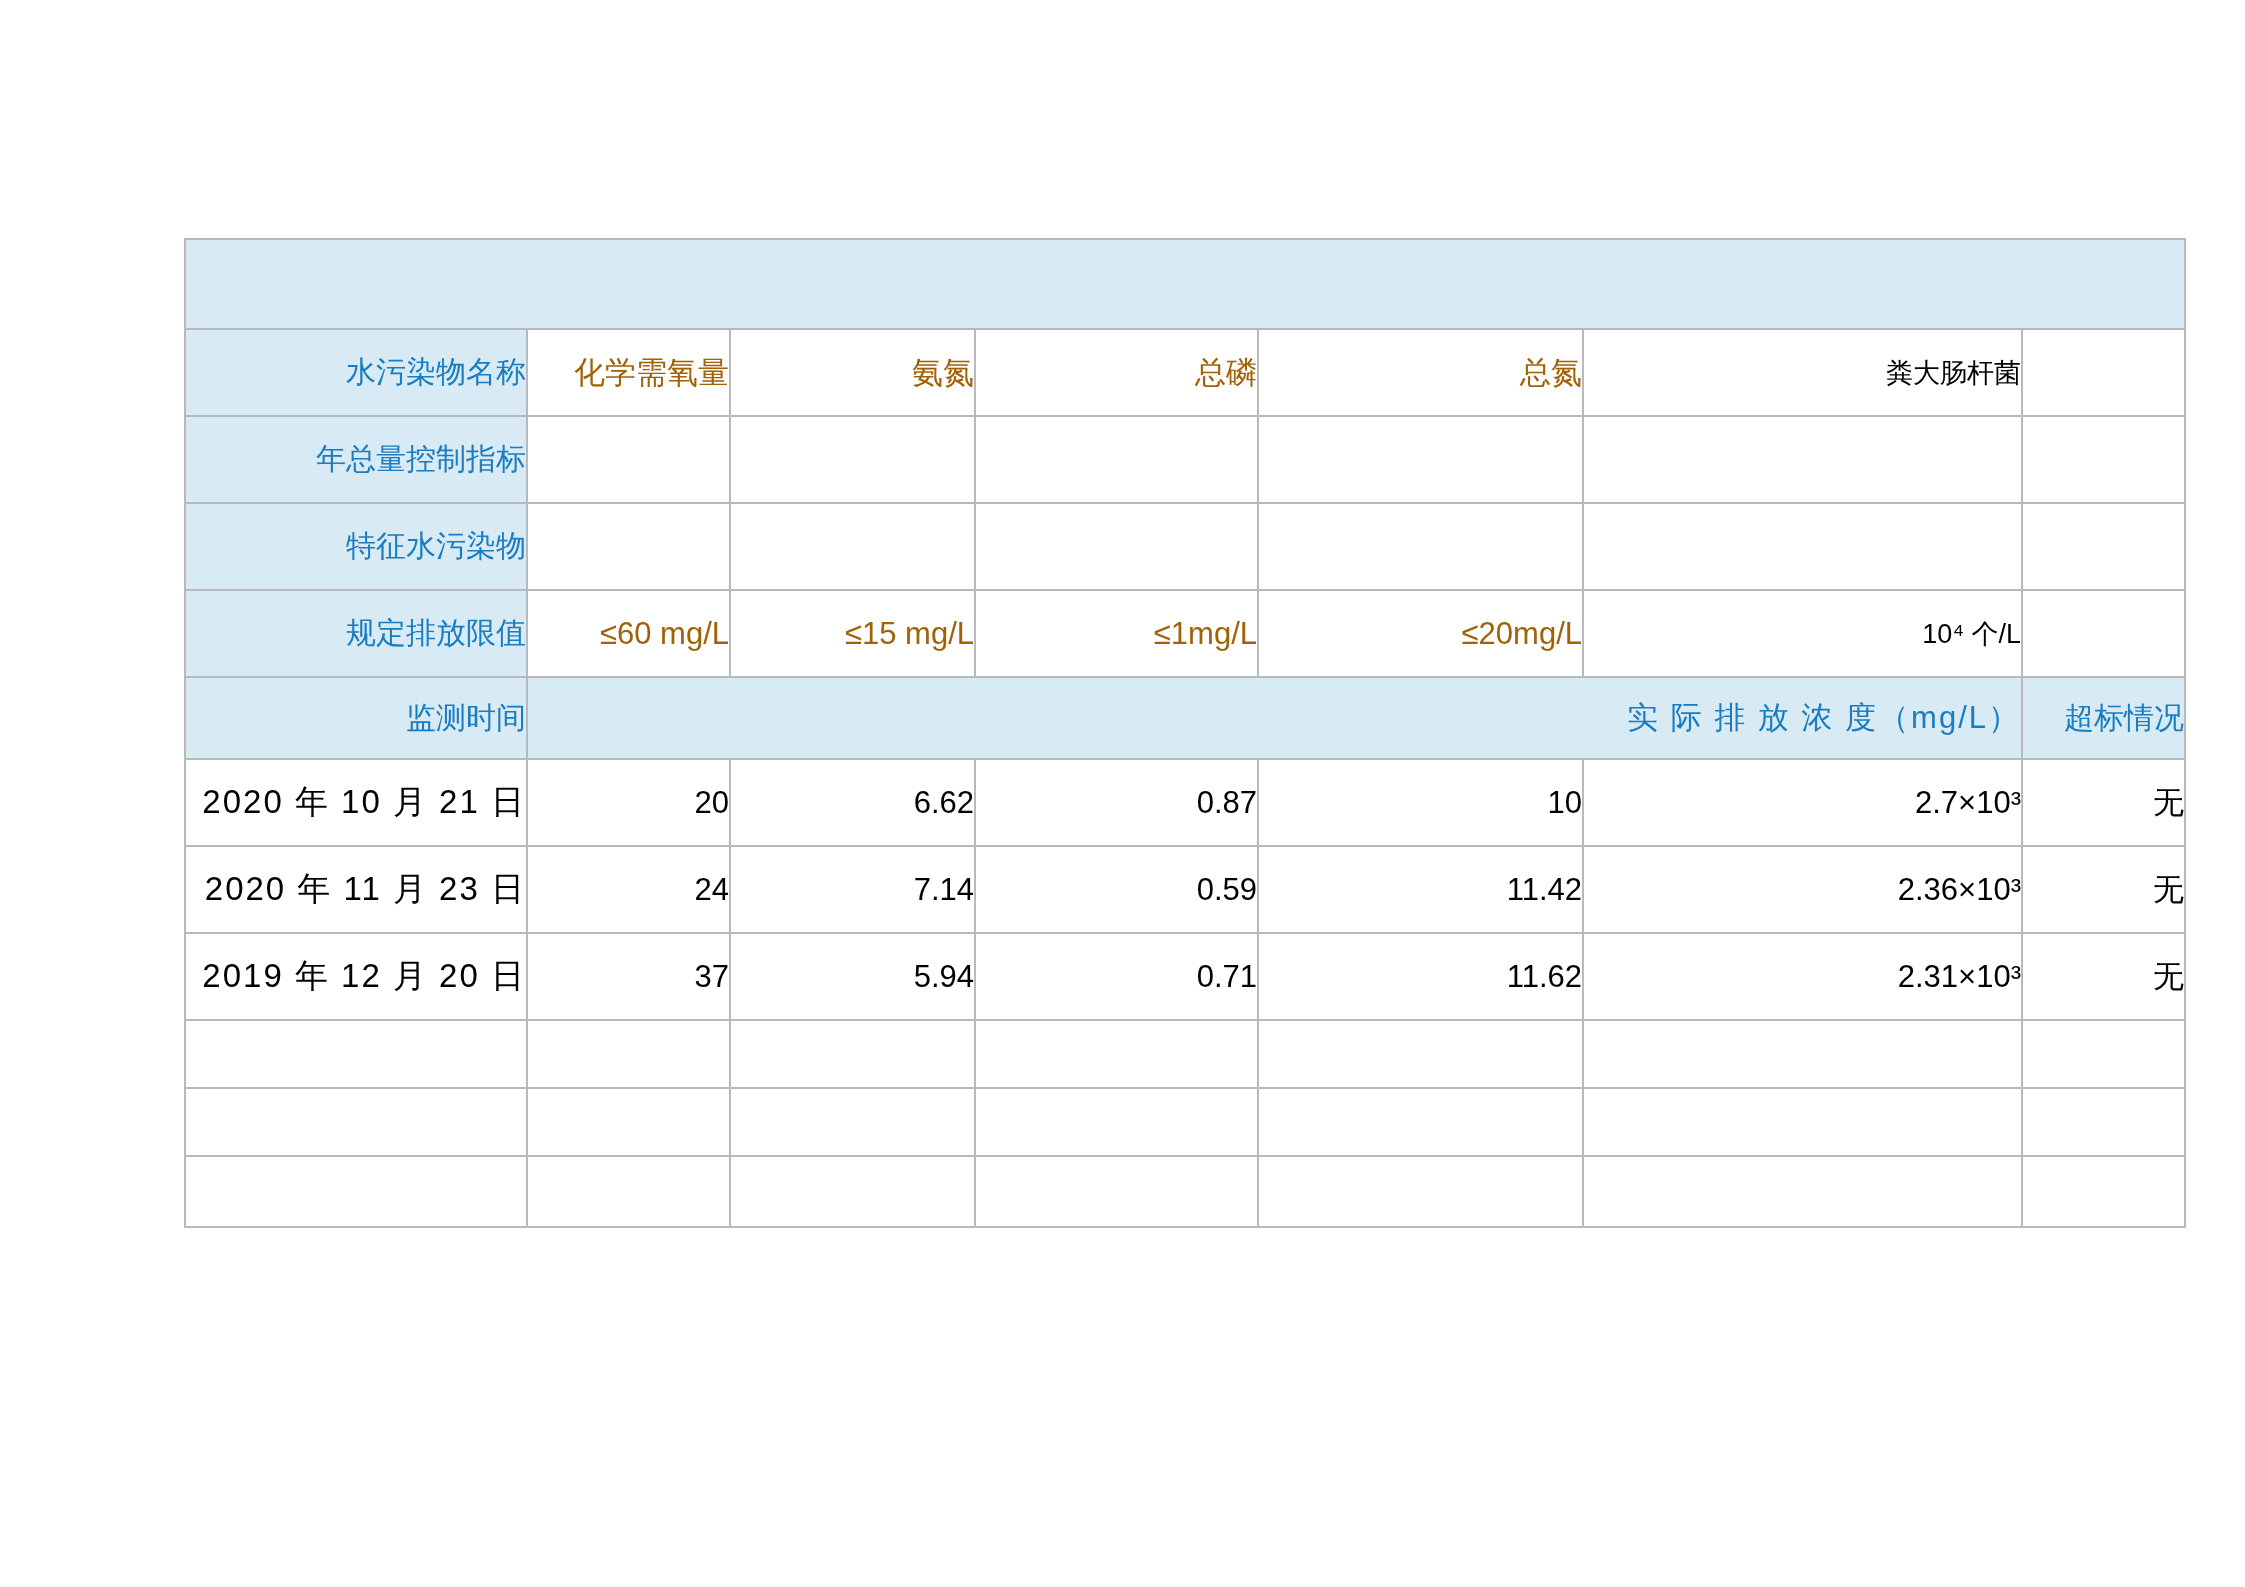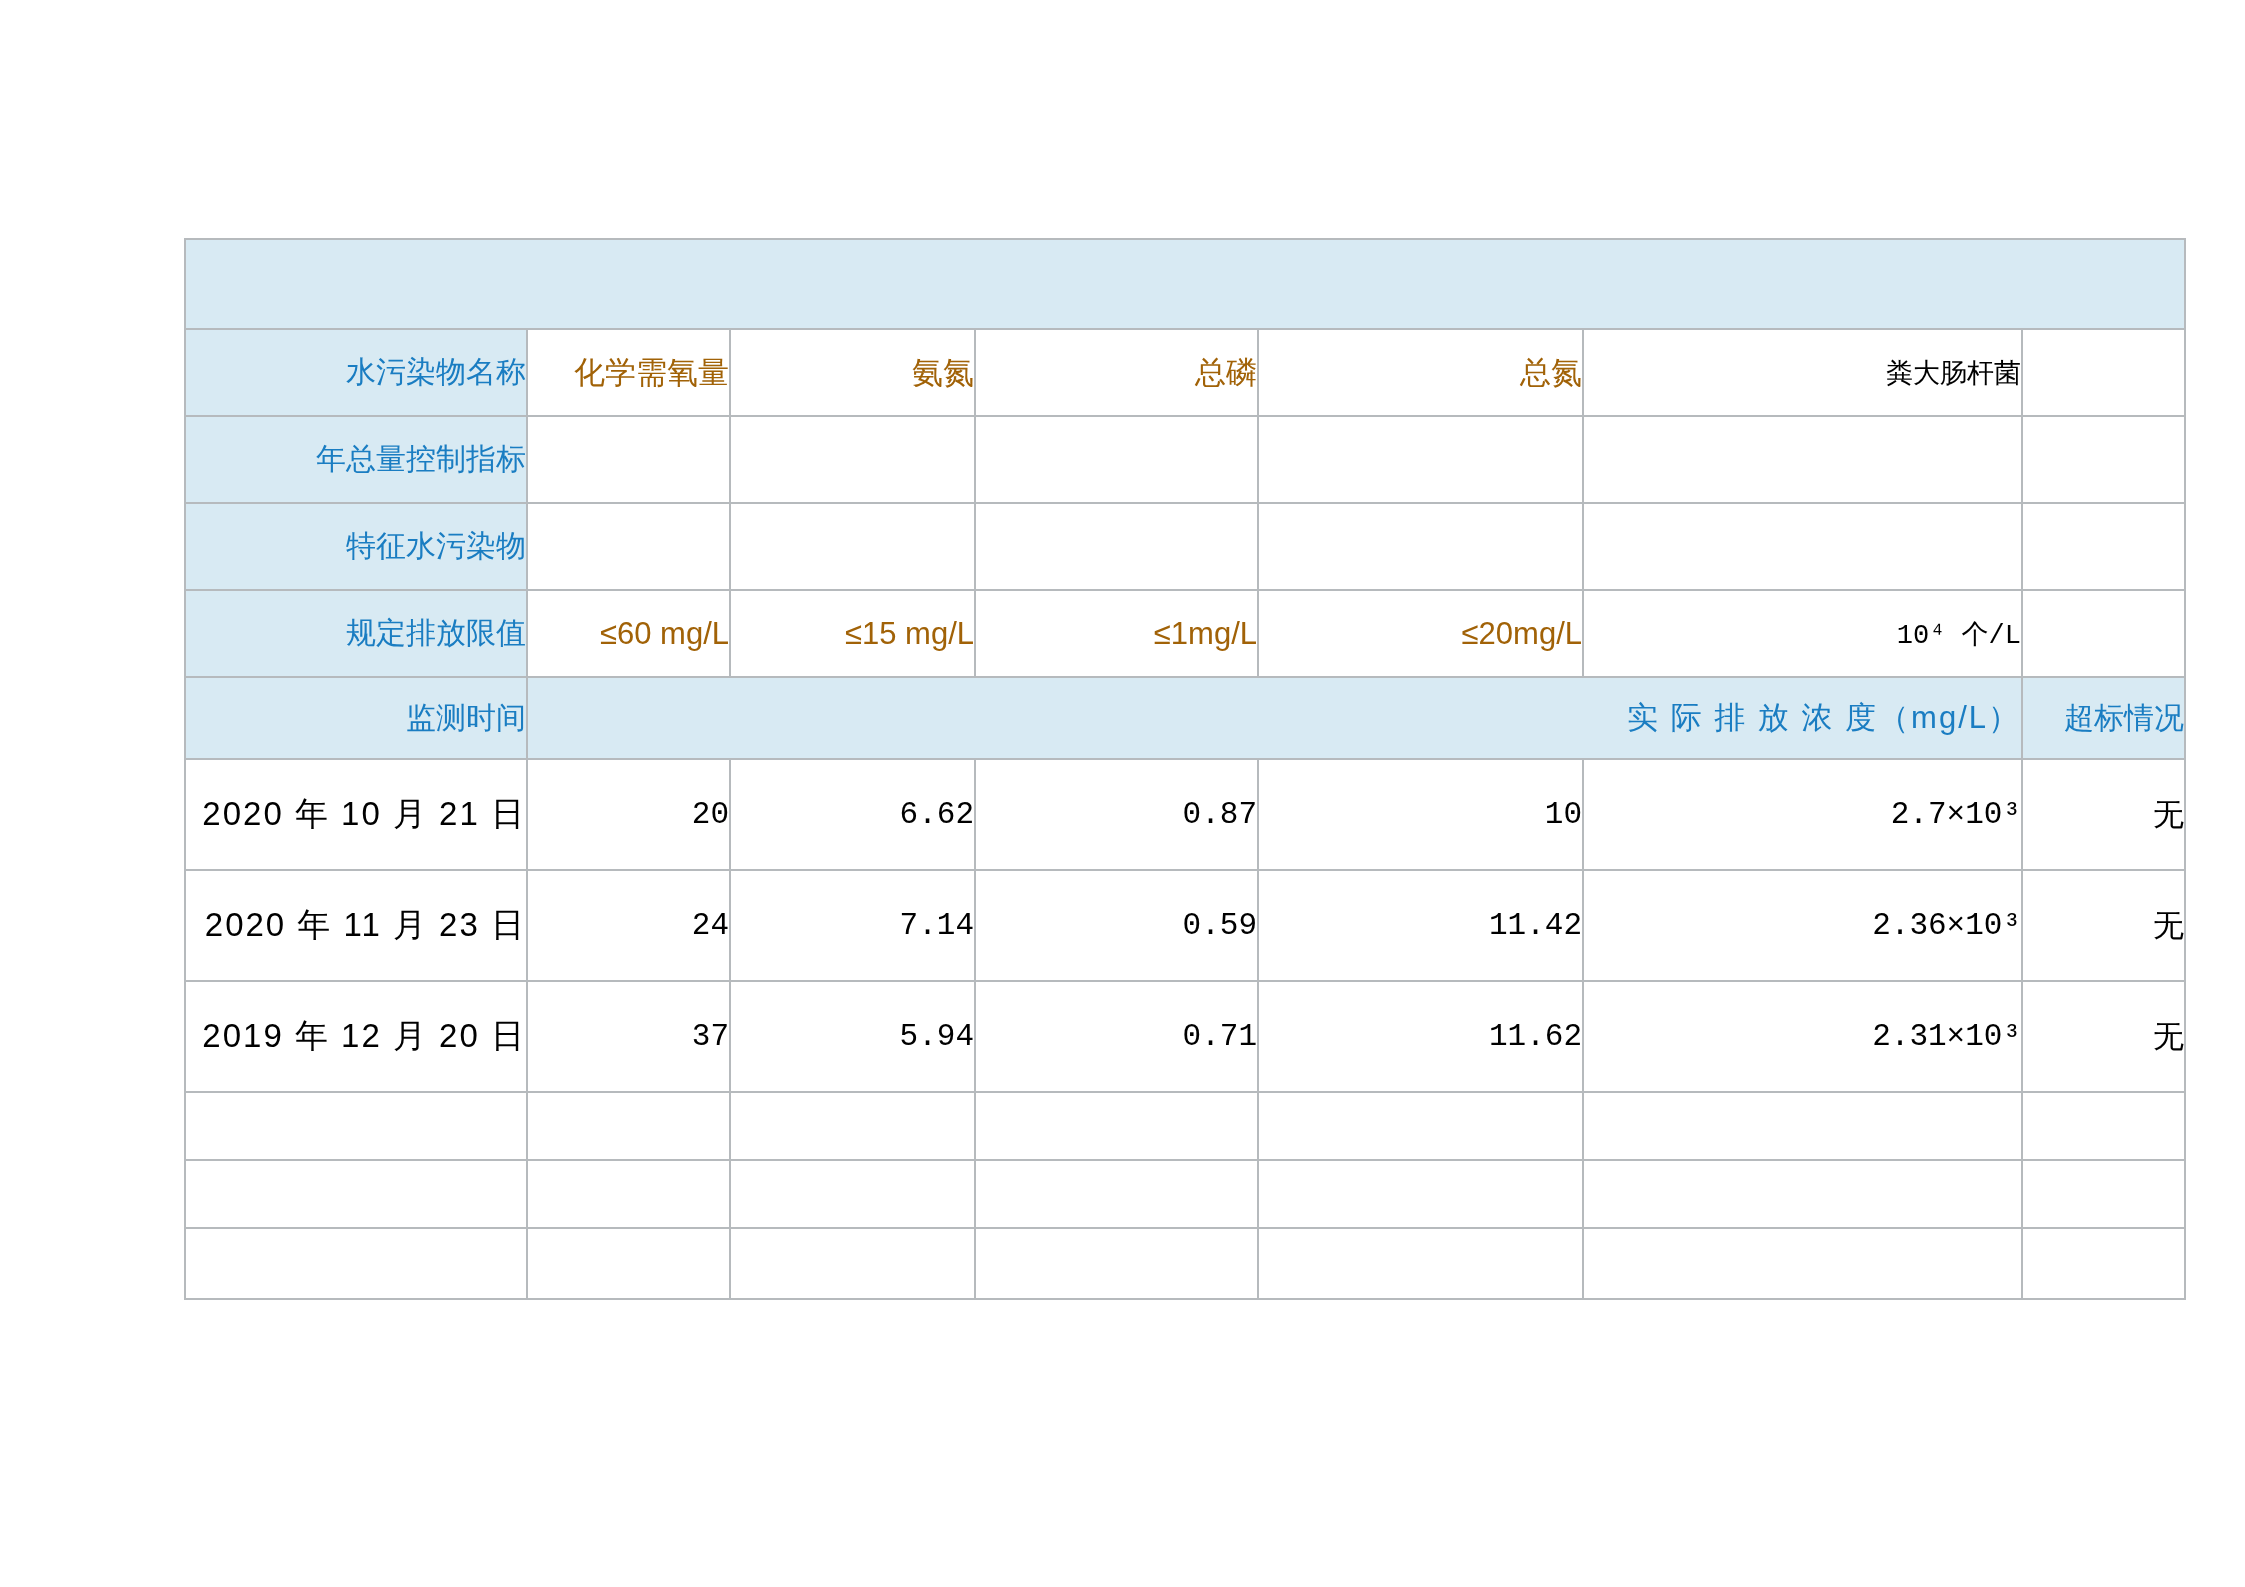--- a/index.html
+++ b/index.html
@@ -48,21 +48,21 @@
     padding-left:14px;
   }
   
   .hdr{
     color:#a16207;
     font-size:31px;
     padding-left:12px;
   }
   
   .serif{
-    font-family:Liberation Mono, monospace;
+    font-family:Liberation Sans, sans-serif;
     color:#000000;
   }
   .fecal-hdr{
     font-size:27px;
     padding-left:10px;
     padding-top:30px;
   }
   .limit-fecal{
     font-size:27px;
     padding-left:10px;
@@ -90,21 +90,21 @@
   .actual-lbl{
     color:#1a7dc2;
     font-size:31px;
     padding-left:14px;
     letter-spacing:2px;
   }
   
   tr.h-band{ height:90px; }
   tr.h-row{ height:87px; }
   tr.h-mon{ height:82px; }
-  tr.h-data{ height:111px; }
+  tr.h-data{ height:87px; }
   tr.h-empty{ height:68px; }
 </style>
 </head>
 <body>
 
 <div class="page">
   <div class="table-wrap">
     <table class="report">
       <colgroup>
         <col style="width:342px">

